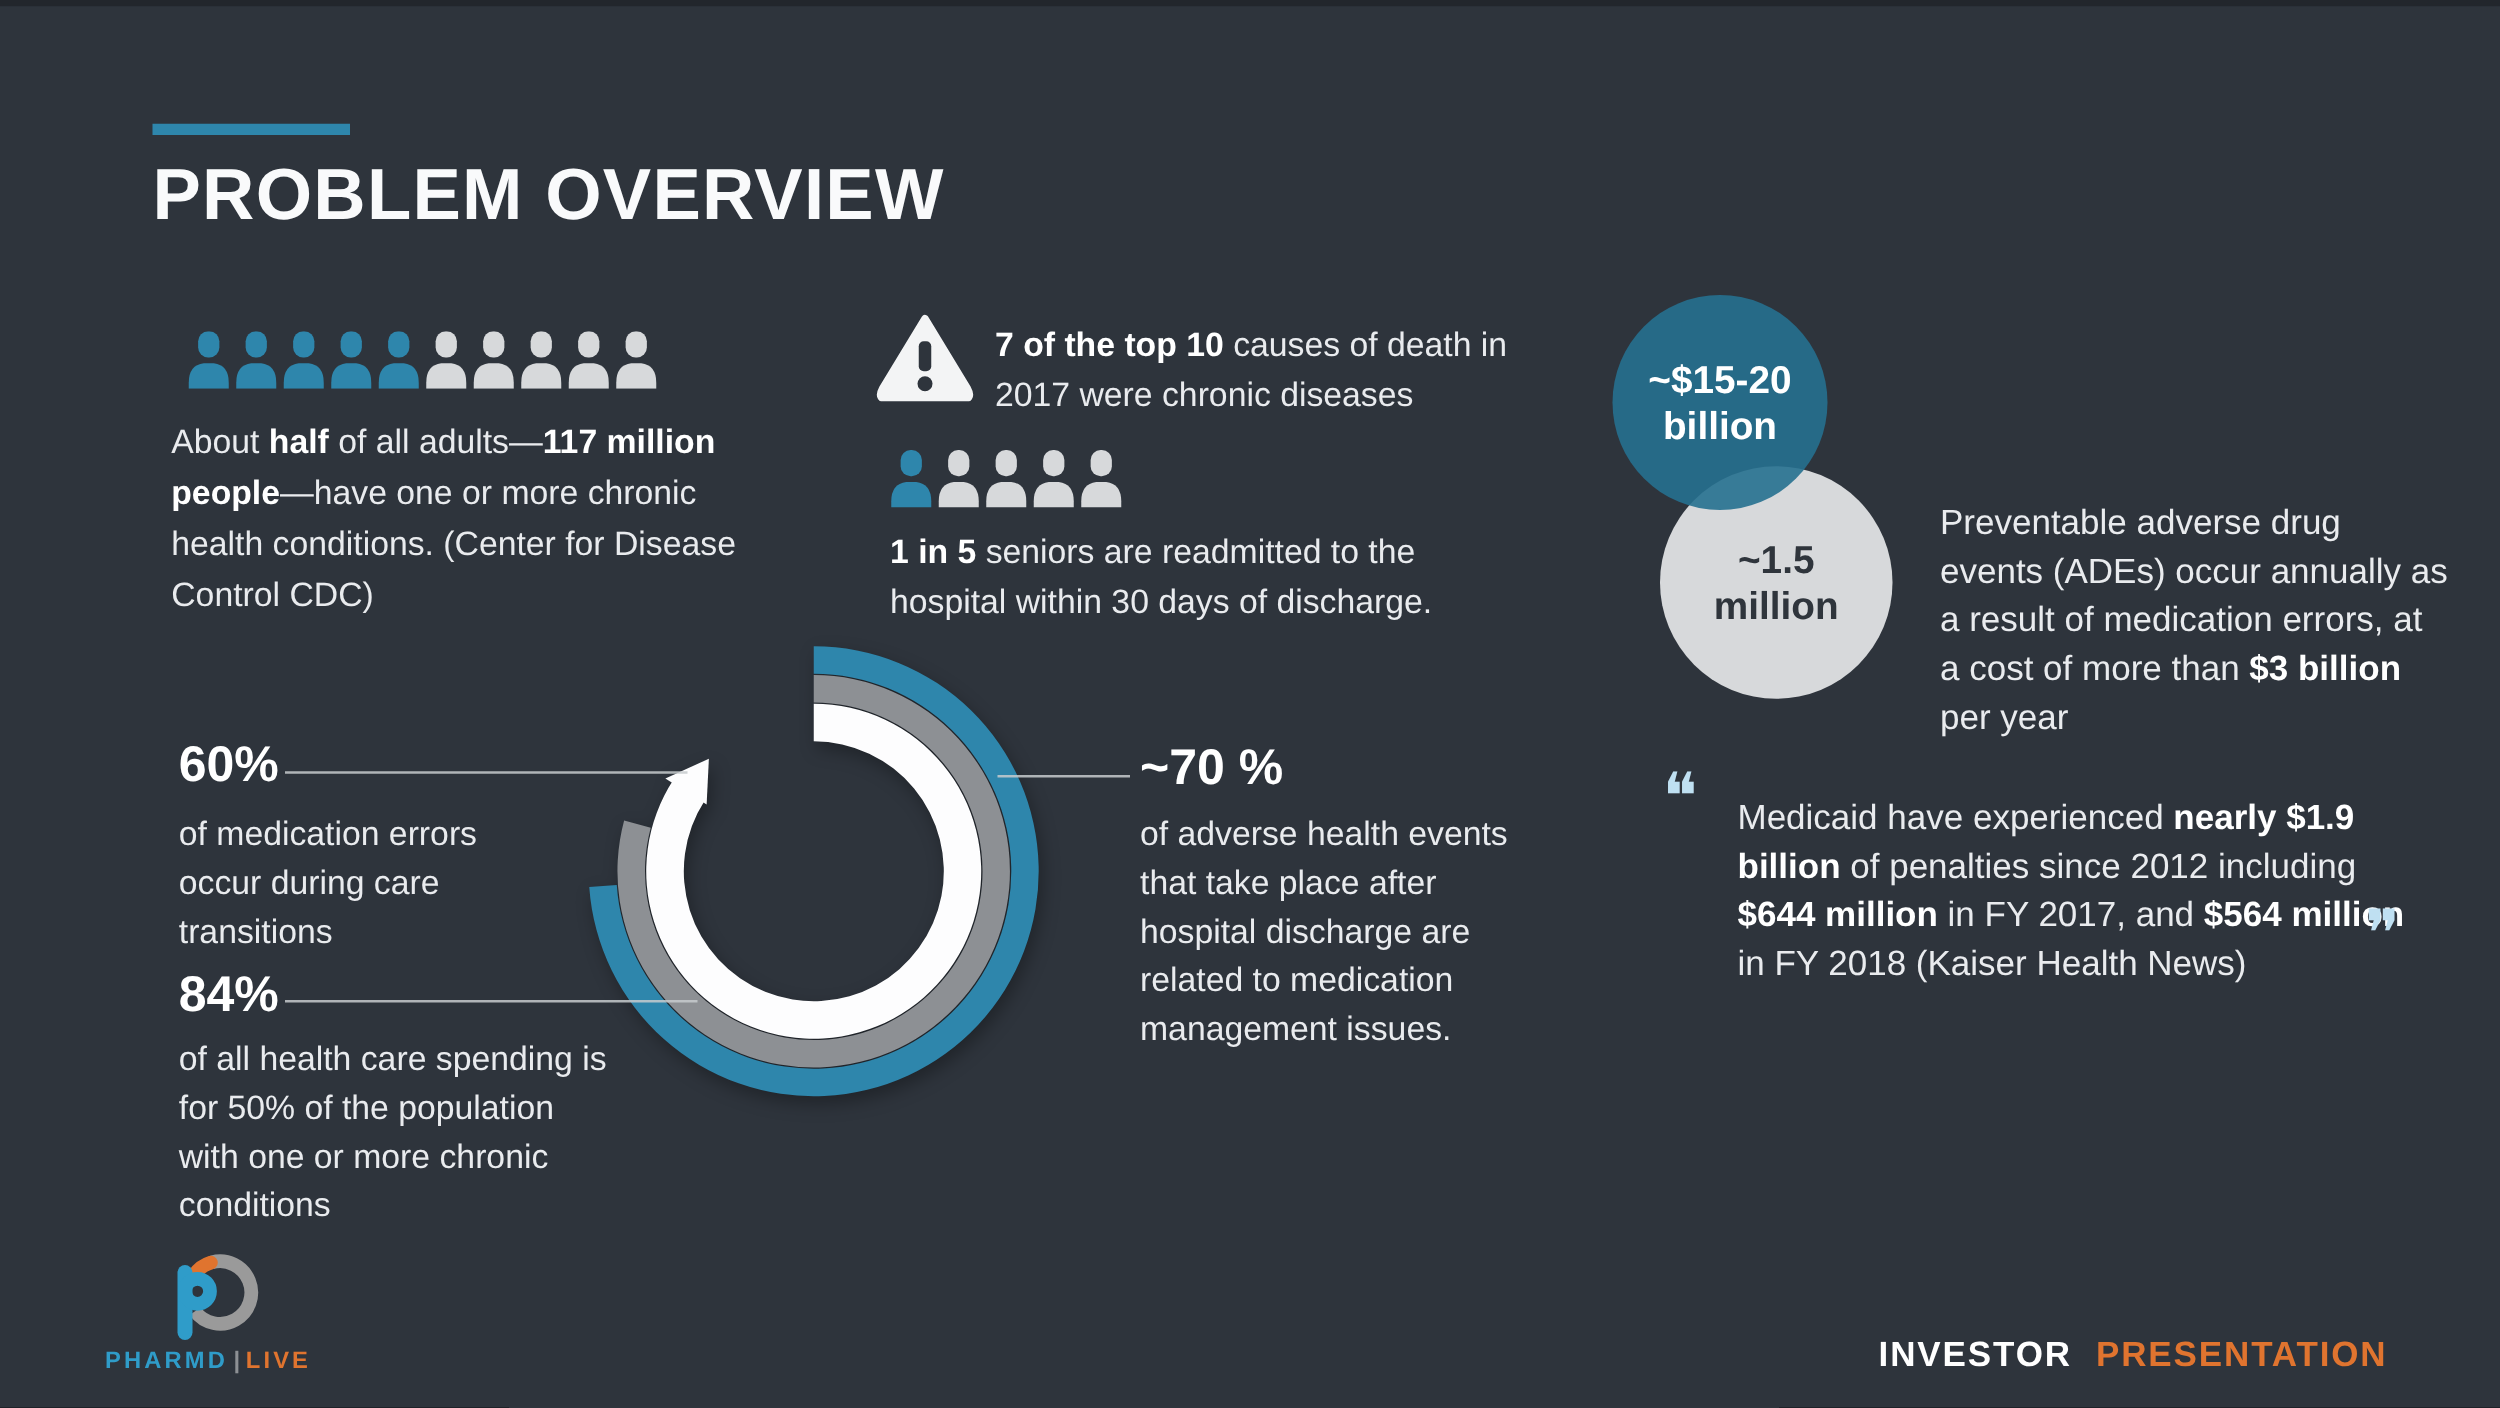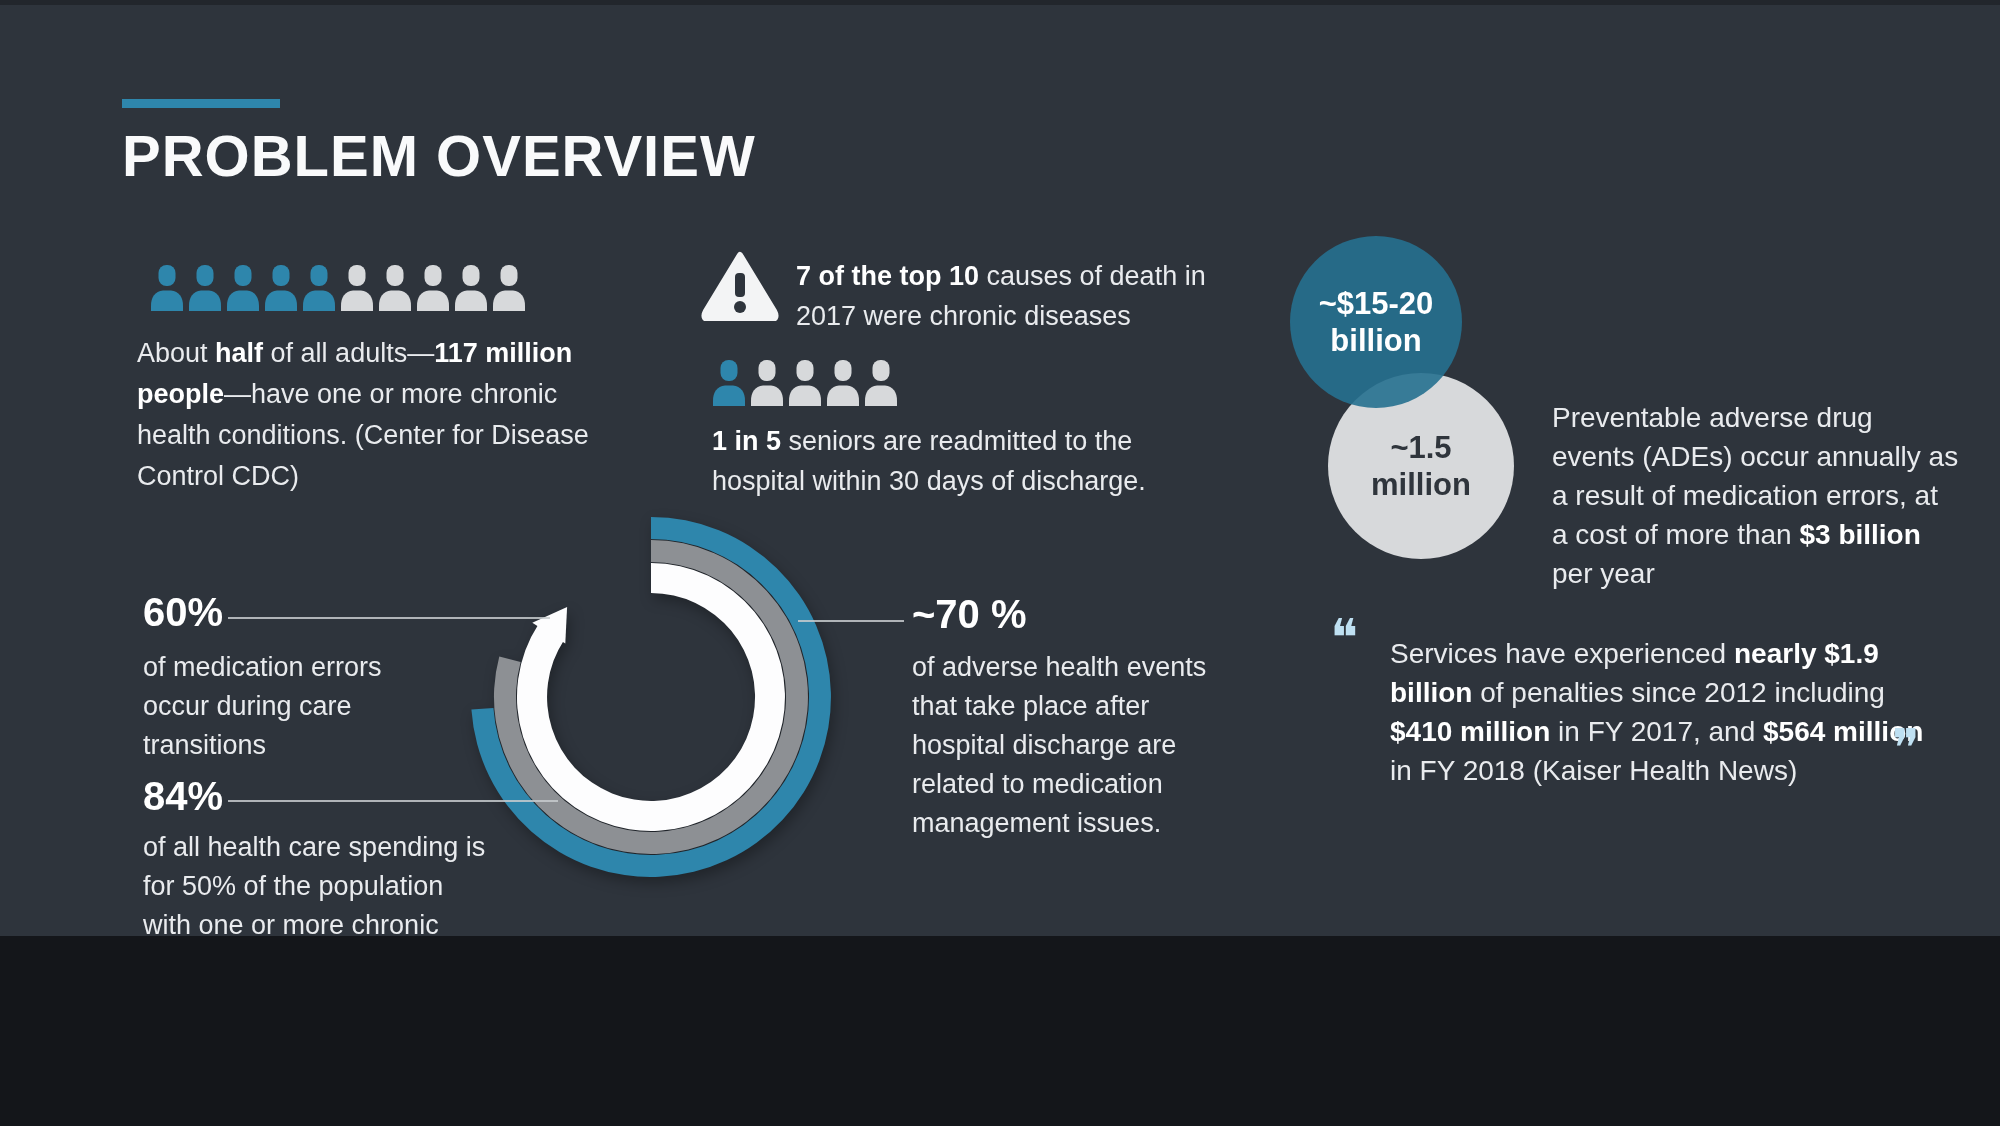--- a/index.html
+++ b/index.html
@@ -1,17 +1,17 @@
 <!DOCTYPE html>
 <html style="--background: #2e343c; --accent-blue: #2e86ac; --teal-circle: #26708f; --arc-gray: #8d9094; --arc-white: #fdfdfe; --light-gray: #d7d9db; --orange: #e0742f; --quote-blue: #bfe0f2; --text: #eceef0; --dark-text: #2f353c; --logo-blue: #2f9cc9; --logo-gray: #9a9a9a;"><head>
 <meta charset="utf-8">
 <style>
   html,body{margin:0;padding:0;background:#14161a;}
   .slide{
-    position:relative;width:2000px;height:936px;overflow:hidden;
+    position:relative;width:2000px;height:1126px;overflow:hidden;
     background:var(--background,#2e343c);
     font-family:"Liberation Sans",sans-serif;
     color:var(--text,#eceef0);
   }
   .abs{position:absolute;}
   .pre{white-space:pre-line;}
   .b{font-weight:bold;color:#ffffff;}
   .i{font-style:italic;}
   .top-strip{position:absolute;left:0;top:0;width:2000px;height:5px;background:#22262c;}
   .accent-line{position:absolute;left:122px;top:99px;width:158px;height:9px;background:var(--accent-blue,#2e86ac);}
@@ -168,23 +168,23 @@
     <div class="bubble-value">~$15-20
 billion</div>
   </div>
   <div class="abs para pre" style="left:1552px;top:398px;line-height:39px;font-size:28px;"><span>Preventable adverse drug
 events (ADEs) occur annually as
 a result of medication errors, at
 a cost of more than </span><span class="b">$3 billion</span><span>
 per year</span></div>
 
   <div class="abs quote-mark" style="left:1330px;top:612px;">❝</div>
-  <div class="abs para pre" style="left:1390px;top:634px;line-height:39px;font-size:28px;"><span>Services have experienced </span><span class="b">nearly $1.9
+  <div class="abs para pre" style="left:1390px;top:634px;line-height:39px;font-size:28px;"><span>Medicaid have experienced </span><span class="b">nearly $1.9
 billion</span><span> of penalties since 2012 including
-</span><span class="b">$410 million</span><span> in FY 2017, and </span><span class="b">$564 million</span><span>
+</span><span class="b">$644 million</span><span> in FY 2017, and </span><span class="b">$564 million</span><span>
 in FY 2018 (Kaiser Health News)</span></div>
   <div class="abs quote-mark" style="left:1892px;top:722px;">❞</div>
 
 
   <svg class="abs" style="left:118px;top:1000px;" width="110" height="74" viewBox="0 0 110 74">
     <path d="M51.5 9.9 A25 25 0 1 1 38.0 49.0" fill="none" stroke="#9a9a9a" stroke-width="11"></path>
     <path d="M37.5 19.7 A25 25 0 0 1 50.7 10.1" fill="none" stroke="#e0742f" stroke-width="11" stroke-linecap="round"></path>
     <path d="M30 18 L30 66" fill="none" stroke="#2f9cc9" stroke-width="12" stroke-linecap="round"></path>
     <circle cx="40" cy="33" r="10" fill="none" stroke="#2f9cc9" stroke-width="11"></circle>
   </svg>

